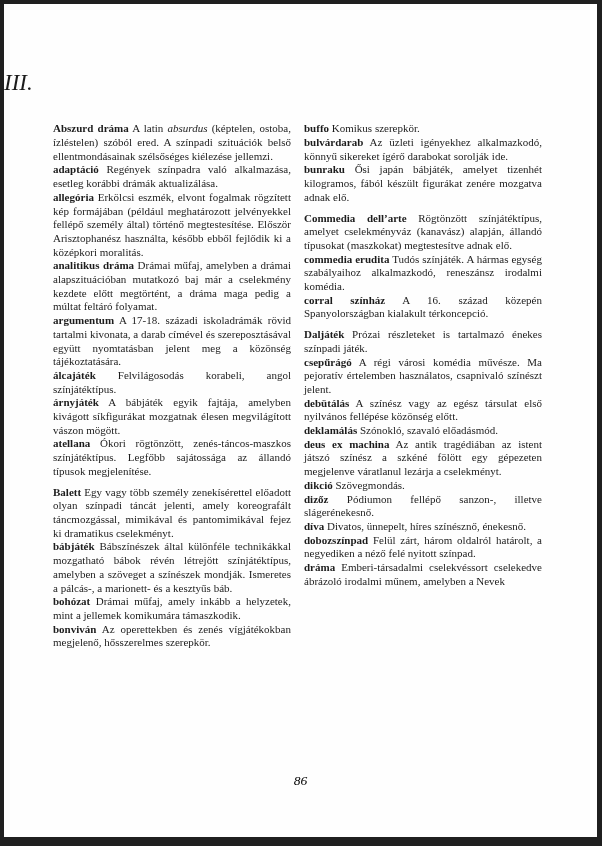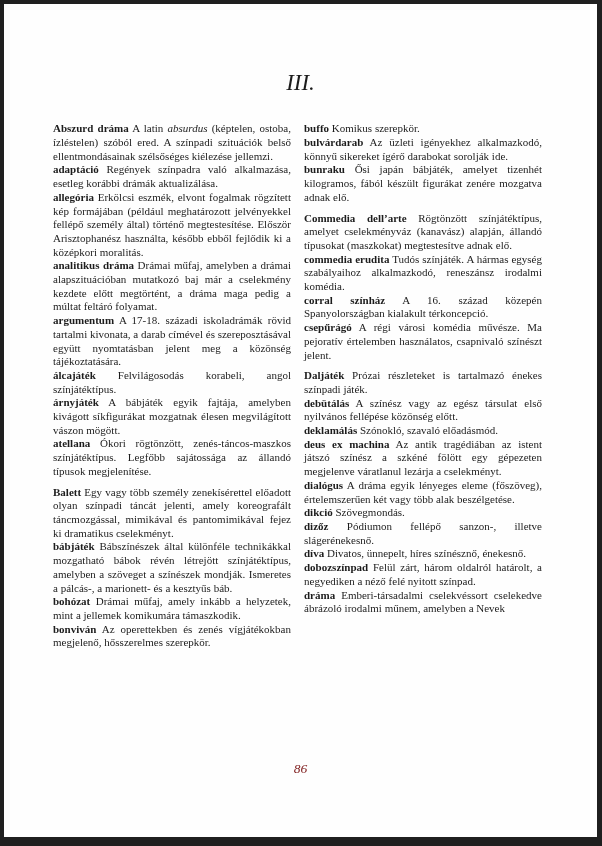--- a/index.html
+++ b/index.html
@@ -9,21 +9,21 @@
     box-sizing:border-box;
     background:#fefefe;
     border-style:solid;
     border-color:#1f1f1f;
     border-width:4px 5px 9px 4px;
     font-family:"Liberation Serif","DejaVu Serif",serif;
     color:#1c1c1c;
     overflow:hidden;
   }
   .chapter-head{
-    text-align:center;
+    text-align:left;
     padding-top:66px;
   }
   .chapter-number{
     font-style:italic;
     font-size:23px;
     line-height:1.1;
     margin:0 0 9px 0;
     font-weight:normal;
   }
   .chapter-title{
@@ -44,25 +44,25 @@
     font-size:11px;
     line-height:13.7px;
     text-align:justify;
   }
   .entry{margin:0;}
   .entry.section-start{margin-top:7px;}
   .term{font-weight:bold;}
   .page-number{
     position:absolute;
     left:0;right:0;
-    bottom:60px;
+    bottom:48px;
     text-align:center;
     font-style:italic;
     font-size:13.5px;
-    color:#7f1d1d;
+    color:#000000;
     margin-top:34px;
   }
 </style>
 </head>
 <body>
 
 <div class="page">
   <div class="chapter-head">
     <p class="chapter-number">III.</p>
   </div>
@@ -81,26 +81,25 @@
         <p class="entry"><b class="term">bohózat</b> Drámai műfaj, amely inkább a helyzetek, mint a jellemek komikumára támaszkodik.</p>
         <p class="entry"><b class="term">bonviván</b> Az operettekben és zenés vígjátékokban megjelenő, hősszerelmes szerepkör.</p>
       </div>
     <div class="col" id="col-right">
         <p class="entry"><b class="term">buffo</b> Komikus szerepkör.</p>
         <p class="entry"><b class="term">bulvárdarab</b> Az üzleti igényekhez alkalmazkodó, könnyű sikereket ígérő darabokat sorolják ide.</p>
         <p class="entry"><b class="term">bunraku</b> Ősi japán bábjáték, amelyet tizenhét kilogramos, fából készült figurákat zenére mozgatva adnak elő.</p>
         <p class="entry section-start"><b class="term">Commedia dell’arte</b> Rögtönzött színjátéktípus, amelyet cselekményváz (kanavász) alapján, állandó típusokat (maszkokat) megtestesítve adnak elő.</p>
         <p class="entry"><b class="term">commedia erudita</b> Tudós színjáték. A hármas egység szabályaihoz alkalmazkodó, reneszánsz irodalmi komédia.</p>
         <p class="entry"><b class="term">corral színház</b> A 16. század közepén Spanyolországban kialakult térkoncepció.</p>
+        <p class="entry section-start"><b class="term">Daljáték</b> Prózai részleteket is tartalmazó énekes színpadi játék.</p>
         <p class="entry"><b class="term">csepűrágó</b> A régi városi komédia művésze. Ma pejoratív értelemben használatos, csapnivaló színészt jelent.</p>
-        <p class="entry section-start"><b class="term">Daljáték</b> Prózai részleteket is tartalmazó énekes színpadi játék.</p>
         <p class="entry"><b class="term">debütálás</b> A színész vagy az egész társulat első nyilvános fellépése közönség előtt.</p>
         <p class="entry"><b class="term">deklamálás</b> Szónokló, szavaló előadásmód.</p>
         <p class="entry"><b class="term">deus ex machina</b> Az antik tragédiában az istent játszó színész a szkéné fölött egy gépezeten megjelenve váratlanul lezárja a cselekményt.</p>
-        <p class="entry"><b class="term">dialógus</b> A dráma egyik lényeges eleme (főszöveg), értelemszerűen két vagy több alak beszélgetése.</p>
         <p class="entry"><b class="term">dikció</b> Szövegmondás.</p>
         <p class="entry"><b class="term">dizőz</b> Pódiumon fellépő sanzon-, illetve slágerénekesnő.</p>
         <p class="entry"><b class="term">díva</b> Divatos, ünnepelt, híres színésznő, énekesnő.</p>
         <p class="entry"><b class="term">dobozszínpad</b> Felül zárt, három oldalról határolt, a negyediken a néző felé nyitott színpad.</p>
         <p class="entry"><b class="term">dráma</b> Emberi-társadalmi cselekvéssort cselekedve ábrázoló irodalmi műnem, amelyben a Nevek</p>
       </div>
   </div>
   <div class="page-number">86</div>
 </div>
 

